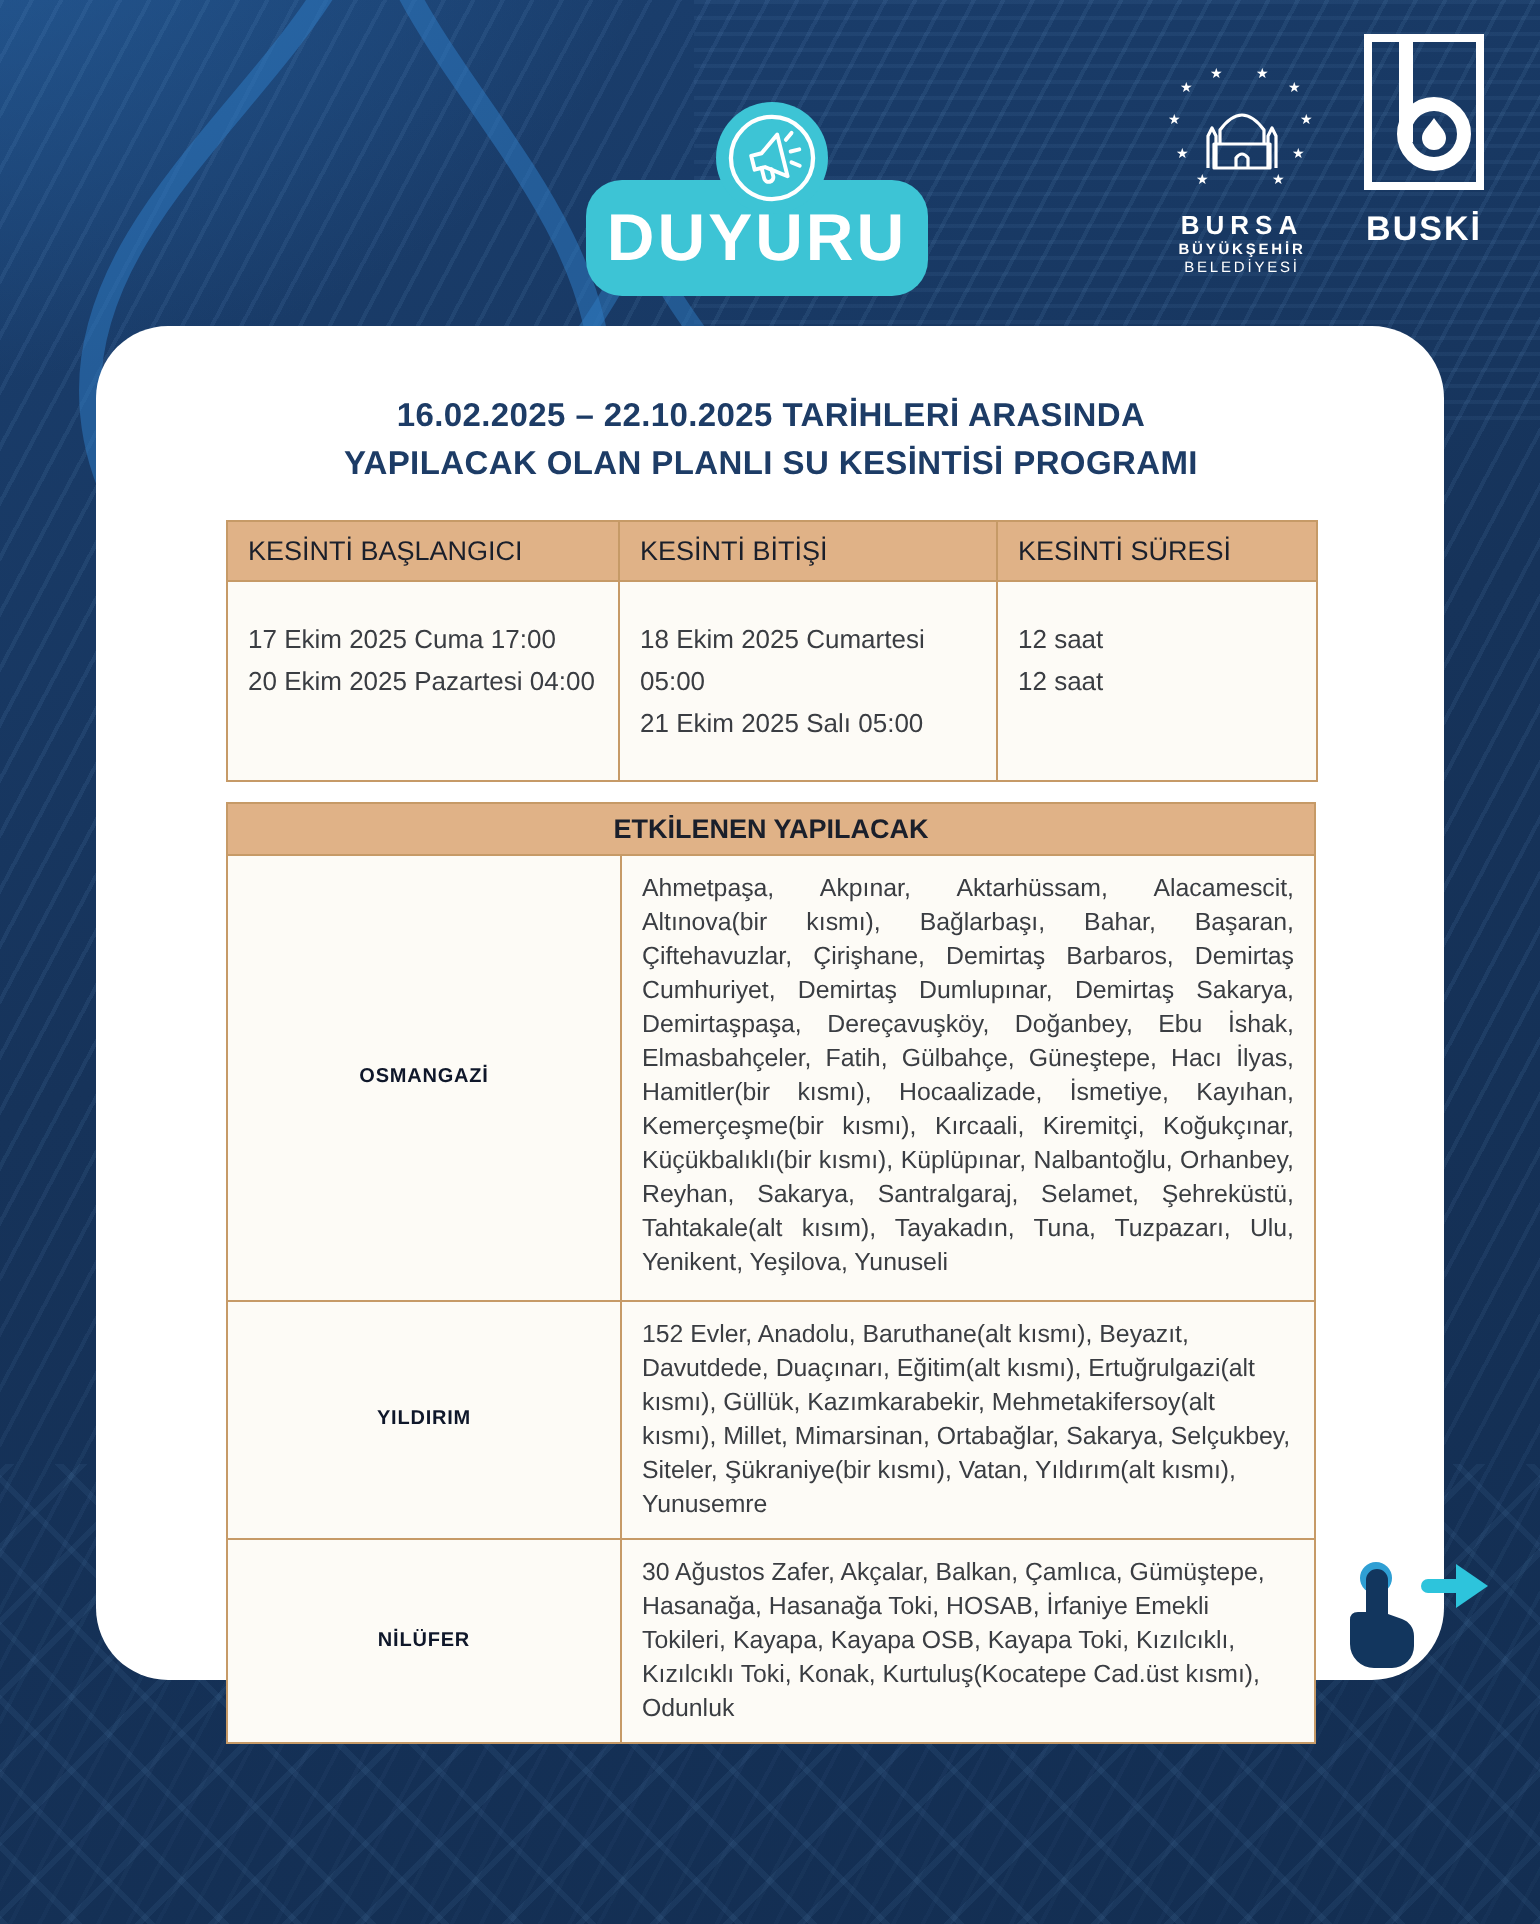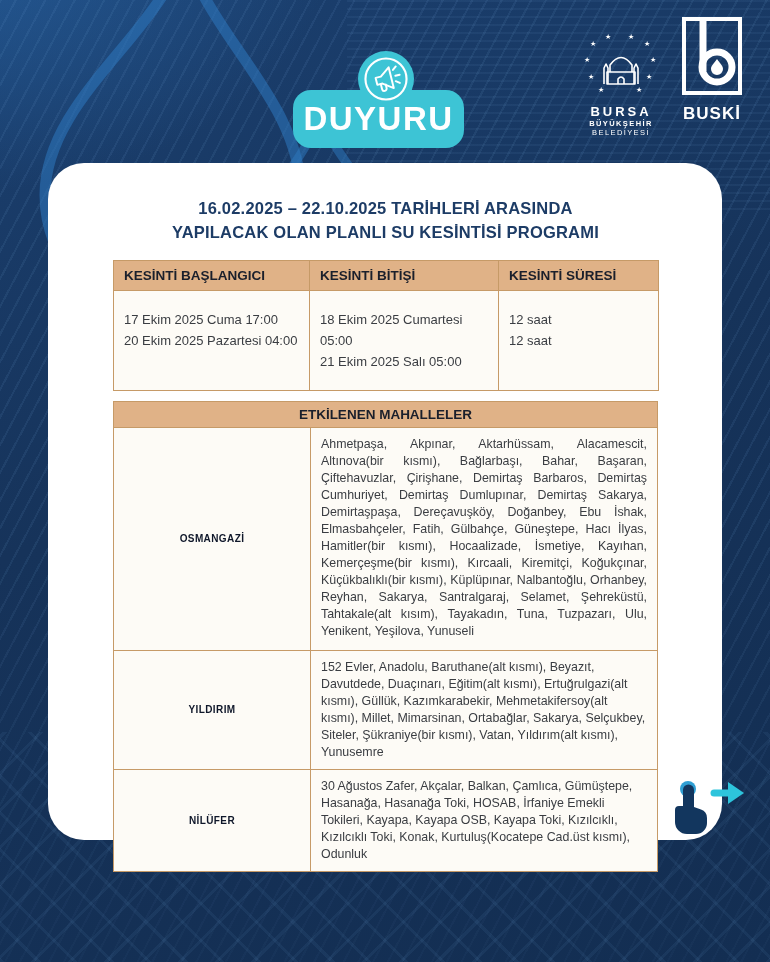--- a/index.html
+++ b/index.html
@@ -40,21 +40,21 @@
 
   
   .card{position:absolute;left:48px;top:163px;width:674px;height:677px;background:#fff;
       border-radius:36px;box-sizing:border-box;padding:34px 64px 0 65px;}
   .card-title{margin:0 0 15px 0;text-align:center;color:#1d3c66;font-size:16.5px;
       font-weight:700;line-height:1.45;letter-spacing:.2px;}
   .card-title span{display:block;}
 
   table.t1{border-collapse:collapse;width:545px;table-layout:fixed;}
   .t1 th,.t1 td{border:1.5px solid #c69a67;box-sizing:border-box;}
-  .t1 th{background:#e0b287;color:#1a1f2b;font-size:13.5px;font-weight:700;
+  .t1 th{background:#e0b287;color:#1a1f2b;font-size:13.5px;font-weight:400;
       text-align:left;padding:5px 10px;height:30px;}
   .t1 td{background:#fdfbf6;color:#3a3d42;font-size:13px;padding:18px 10px;vertical-align:top;}
   .t1 td div{line-height:1.62;}
 
   .t2{display:grid;grid-template-columns:196px 1fr;width:545px;margin-top:10px;
       border:1.5px solid #c69a67;box-sizing:border-box;}
   .t2-head{grid-column:1/3;background:#e0b287;color:#1a1f2b;font-size:13.5px;
       font-weight:700;text-align:center;padding:5px 0;}
   .t2-name{display:flex;align-items:center;justify-content:center;background:#fdfbf6;
       color:#0f172a;font-size:10px;font-weight:700;letter-spacing:.4px;
@@ -160,21 +160,21 @@
         </td>
         <td>
           <div>12 saat</div>
           <div>12 saat</div>
         </td>
       </tr>
     </tbody>
   </table>
 
   <div class="t2">
-    <div class="t2-head">ETKİLENEN MAHALLELER</div>
+    <div class="t2-head">ETKİLENEN YAPILACAK</div>
 
     <div class="t2-name">OSMANGAZİ</div>
     <div class="t2-areas just h-osm">Ahmetpaşa, Akpınar, Aktarhüssam, Alacamescit, Altınova(bir kısmı), Bağlarbaşı, Bahar, Başaran, Çiftehavuzlar, Çirişhane, Demirtaş Barbaros, Demirtaş Cumhuriyet, Demirtaş Dumlupınar, Demirtaş Sakarya, Demirtaşpaşa, Dereçavuşköy, Doğanbey, Ebu İshak, Elmasbahçeler, Fatih, Gülbahçe, Güneştepe, Hacı İlyas, Hamitler(bir kısmı), Hocaalizade, İsmetiye, Kayıhan, Kemerçeşme(bir kısmı), Kırcaali, Kiremitçi, Koğukçınar, Küçükbalıklı(bir kısmı), Küplüpınar, Nalbantoğlu, Orhanbey, Reyhan, Sakarya, Santralgaraj, Selamet, Şehreküstü, Tahtakale(alt kısım), Tayakadın, Tuna, Tuzpazarı, Ulu, Yenikent, Yeşilova, Yunuseli</div>
 
     <div class="t2-name">YILDIRIM</div>
     <div class="t2-areas h-yil">152 Evler, Anadolu, Baruthane(alt kısmı), Beyazıt, Davutdede, Duaçınarı, Eğitim(alt kısmı), Ertuğrulgazi(alt kısmı), Güllük, Kazımkarabekir, Mehmetakifersoy(alt kısmı), Millet, Mimarsinan, Ortabağlar, Sakarya, Selçukbey, Siteler, Şükraniye(bir kısmı), Vatan, Yıldırım(alt kısmı), Yunusemre</div>
 
     <div class="t2-name">NİLÜFER</div>
     <div class="t2-areas h-nil">30 Ağustos Zafer, Akçalar, Balkan, Çamlıca, Gümüştepe, Hasanağa, Hasanağa Toki, HOSAB, İrfaniye Emekli Tokileri, Kayapa, Kayapa OSB, Kayapa Toki, Kızılcıklı, Kızılcıklı Toki, Konak, Kurtuluş(Kocatepe Cad.üst kısmı), Odunluk</div>
   </div>

